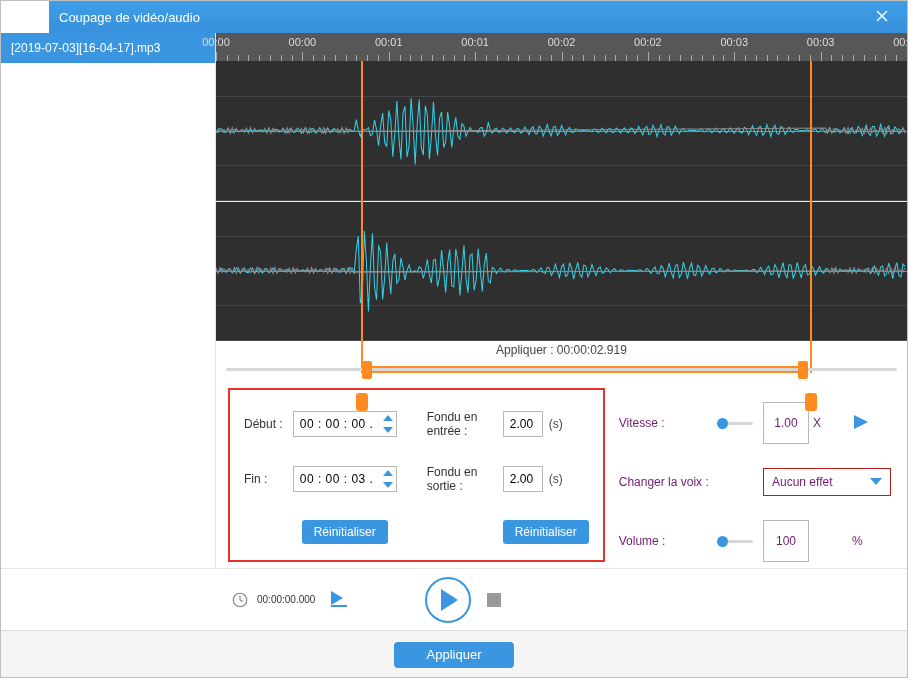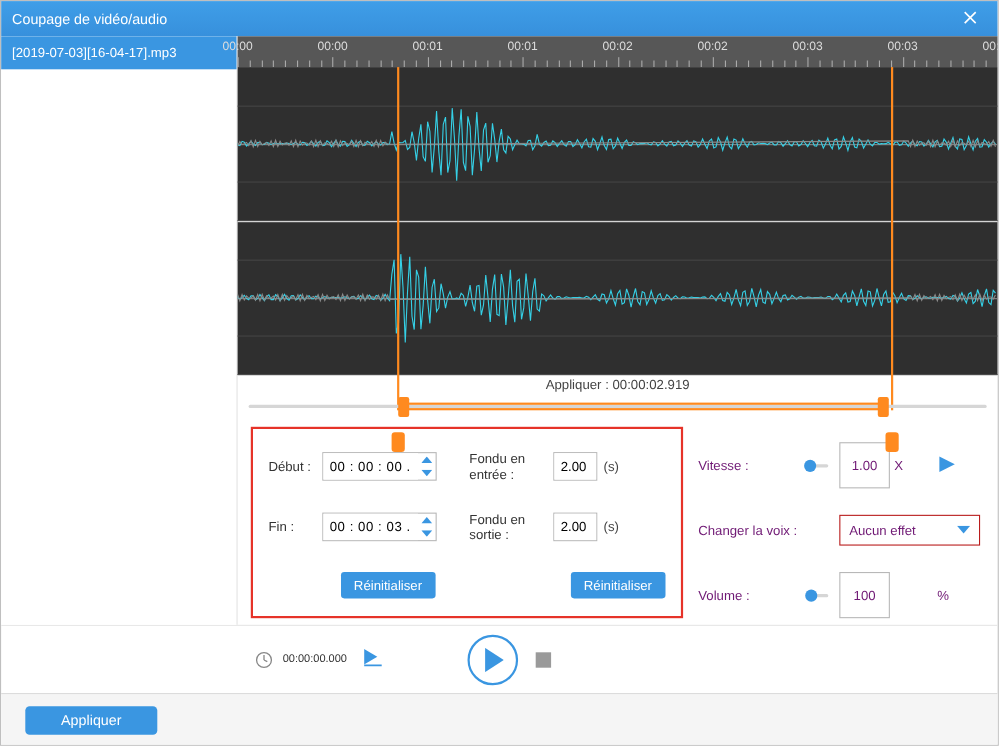--- a/index.html
+++ b/index.html
@@ -1,18 +1,18 @@
 <!DOCTYPE html>
 <html><head>
 <meta charset="utf-8">
 <style>
 * { box-sizing: border-box; margin: 0; padding: 0; font-family: "Segoe UI", Arial, sans-serif; }
 body { width: 908px; height: 678px; background: #fff; overflow: hidden; border: 1px solid #bfbfbf; }
 
-.titlebar { height: 32px; background: linear-gradient(#3f9ee8,#3790dc); color: #fff; display: flex; align-items: center; padding: 0 10px; font-size: 13px; }
+.titlebar { height: 32px; background: linear-gradient(#3f9ee8,#3790dc); color: #fff; display: flex; align-items: center; padding: 0 10px; font-size: 13px; margin-left: 48px; }
 .titlebar .title { flex: 1; }
 .titlebar .close { width: 30px; text-align: center; cursor: pointer; }
 .titlebar .close svg { stroke: #fff; }
 
 .main { display: flex; height: 535px; }
 .sidebar { width: 215px; background: #fff; border-right: 1px solid #e3e3e3; }
 .sidebar .file { background: #3a96e1; color: #fff; font-size: 12px; padding: 8px 10px; }
 
 .content { flex: 1; display: flex; flex-direction: column; }
 
@@ -45,40 +45,40 @@
 .redbox { border:2px solid #e63329; padding:14px 14px 10px 14px; display:grid; grid-template-columns:auto auto auto auto auto; row-gap:16px; column-gap:10px; align-items:center; font-size:12px; color:#333; }
 .redbox .col-sep { width:10px; }
 .num-input { display:inline-flex; align-items:center; border:1px solid #b8b8b8; height:26px; background:#fff; }
 .num-input input { border:none; outline:none; height:100%; font-size:12px; padding:0 6px; font-family:inherit; }
 .num-input input.time { width:86px; letter-spacing:0.5px; }
 .num-input input.sec { width:38px; }
 .spinner { display:flex; flex-direction:column; width:16px; }
 .spinner span { height:12px; display:flex; align-items:center; justify-content:center; cursor:pointer; }
 .spinner svg { display:block; }
 .unit { color:#444; }
-.btn-small { background:#3a96e1; color:#fff; border:none; border-radius:3px; padding:5px 12px; font-size:12px; cursor:pointer;margin-left:16px; }
+.btn-small { background:#3a96e1; color:#fff; border:none; border-radius:3px; padding:5px 12px; font-size:12px; cursor:pointer; }
 
 .rightcol { flex:1; display:grid; grid-template-columns:auto 1fr auto auto; row-gap:24px; column-gap:10px; align-items:center; font-size:12px; color:#701a75; padding:14px 4px 0 0; }
 .slider { position:relative; height:16px; }
 .slider .trk { position:absolute; top:7px; left:0; right:0; height:3px; background:#d6d6d6; border-radius:2px; }
 .slider .fill { position:absolute; top:7px; left:0; height:3px; background:#3a96e1; border-radius:2px; }
 .slider .knob { position:absolute; top:3px; width:11px; height:11px; background:#3a96e1; border-radius:50%; cursor:pointer; }
 .valbox { border:1px solid #b8b8b8; height:42px; width:46px; display:flex; align-items:center; justify-content:center; font-size:12px; }
 .play-tri { cursor:pointer; }
 .dropdown { border:1px solid #b91c1c; height:28px; display:flex; align-items:center; padding:0 8px; gap:8px; cursor:pointer; min-width:128px; justify-content:space-between; }
 .dropdown .dd-arrow svg { display:block; }
 
 .playbar { height:62px; border-top:1px solid #e6e6e6; display:flex; align-items:center; gap:16px; padding:0 12px 0 230px; }
 .clock { display:flex; align-items:center; gap:8px; font-size:10px; color:#333; }
 .clock-icon { width:18px; height:18px; }
 .jump-play { cursor:pointer; }
 .big-play { width:46px; height:46px; border:2px solid #3a96e1; border-radius:50%; display:flex; align-items:center; justify-content:center; cursor:pointer; }
 .stop-sq { width:14px; height:14px; background:#9a9a9a; cursor:pointer; }
 
-.footer { height:48px; background:#f5f5f5; border-top:1px solid #dcdcdc; display:flex; align-items:center; justify-content:flex-start; gap:18px; padding:0 22px; }
+.footer { height:48px; background:#f5f5f5; border-top:1px solid #dcdcdc; display:flex; align-items:center; justify-content:center; gap:18px; padding:0 22px; }
 .fbtn { width:120px; height:26px; background:#3a96e1; color:#fff; border:none; border-radius:4px; font-size:13px; cursor:pointer; }
 </style>
 </head>
 <body>
 
 <div class="titlebar">
   <span class="title">Coupage de vidéo/audio</span>
   <span class="close">
     <svg width="12" height="12" viewBox="0 0 12 12">
         <line x1="1" y1="1" x2="11" y2="11" stroke-width="1.5"></line>

